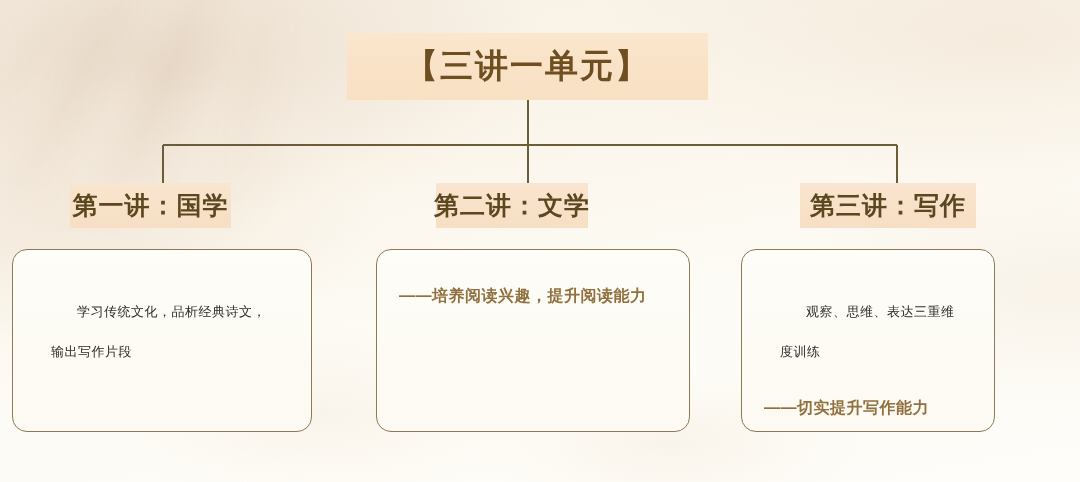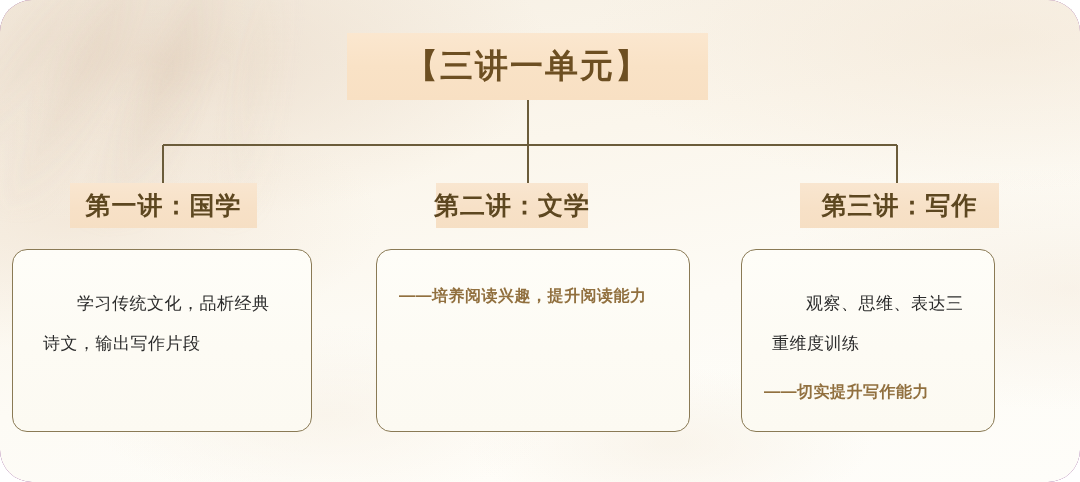--- a/index.html
+++ b/index.html
@@ -12,21 +12,20 @@
     overflow: hidden;
     font-family: "Liberation Serif", "DejaVu Serif", serif;
   }
 
   #stage {
     position: relative;
     width: 1080px;
     height: 482px;
     background: #701a75;
     overflow: hidden;
-    border-radius: 32px;
   }
 
   
   .tex {
     position: absolute;
     inset: 0;
     pointer-events: none;
   }
   .tex-base {
     background:
@@ -96,44 +95,44 @@
     justify-content: center;
   }
   .hdr-text {
     font-family: "Liberation Sans", "DejaVu Sans", sans-serif;
     font-weight: 700;
     font-size: 25px;
     letter-spacing: 1px;
     color: #5d4720;
     white-space: nowrap;
   }
-  #hdr-1 { left: 70px;  width: 187px; }
+  #hdr-1 { left: 70px;  width: 161px; }
   #hdr-2 { left: 436px; width: 152px; }
-  #hdr-3 { left: 800px; width: 199px; }
+  #hdr-3 { left: 800px; width: 176px; }
 
   
   .card {
     position: absolute;
     top: 249px;
     height: 183px;
     box-sizing: border-box;
     border: 1.4px solid #8a7a55;
     border-radius: 15px;
     background: linear-gradient(180deg, #fefdf8 0%, #fdfbf4 55%, #fcfaf2 100%);
     padding: 26px 22px 0 22px;
   }
   #card-1 { left: 12px;  width: 300px; }
   #card-2 { left: 376px; width: 314px; }
   #card-3 { left: 741px; width: 254px; }
 
   .card p {
-    margin: 8px;
+    margin: 16px;
     color: #2b2b2b;
     font-family: Liberation Serif, serif;
-    font-size: 17px;
+    font-size: 13px;
     line-height: 40px;
     letter-spacing: 0.5px;
     text-indent: 2em;
     text-align: left;
   }
   .card .emph {
     margin: 0;
     color: #91703f;
     font-family: "Liberation Sans", "DejaVu Sans", sans-serif;
     font-weight: 700;

